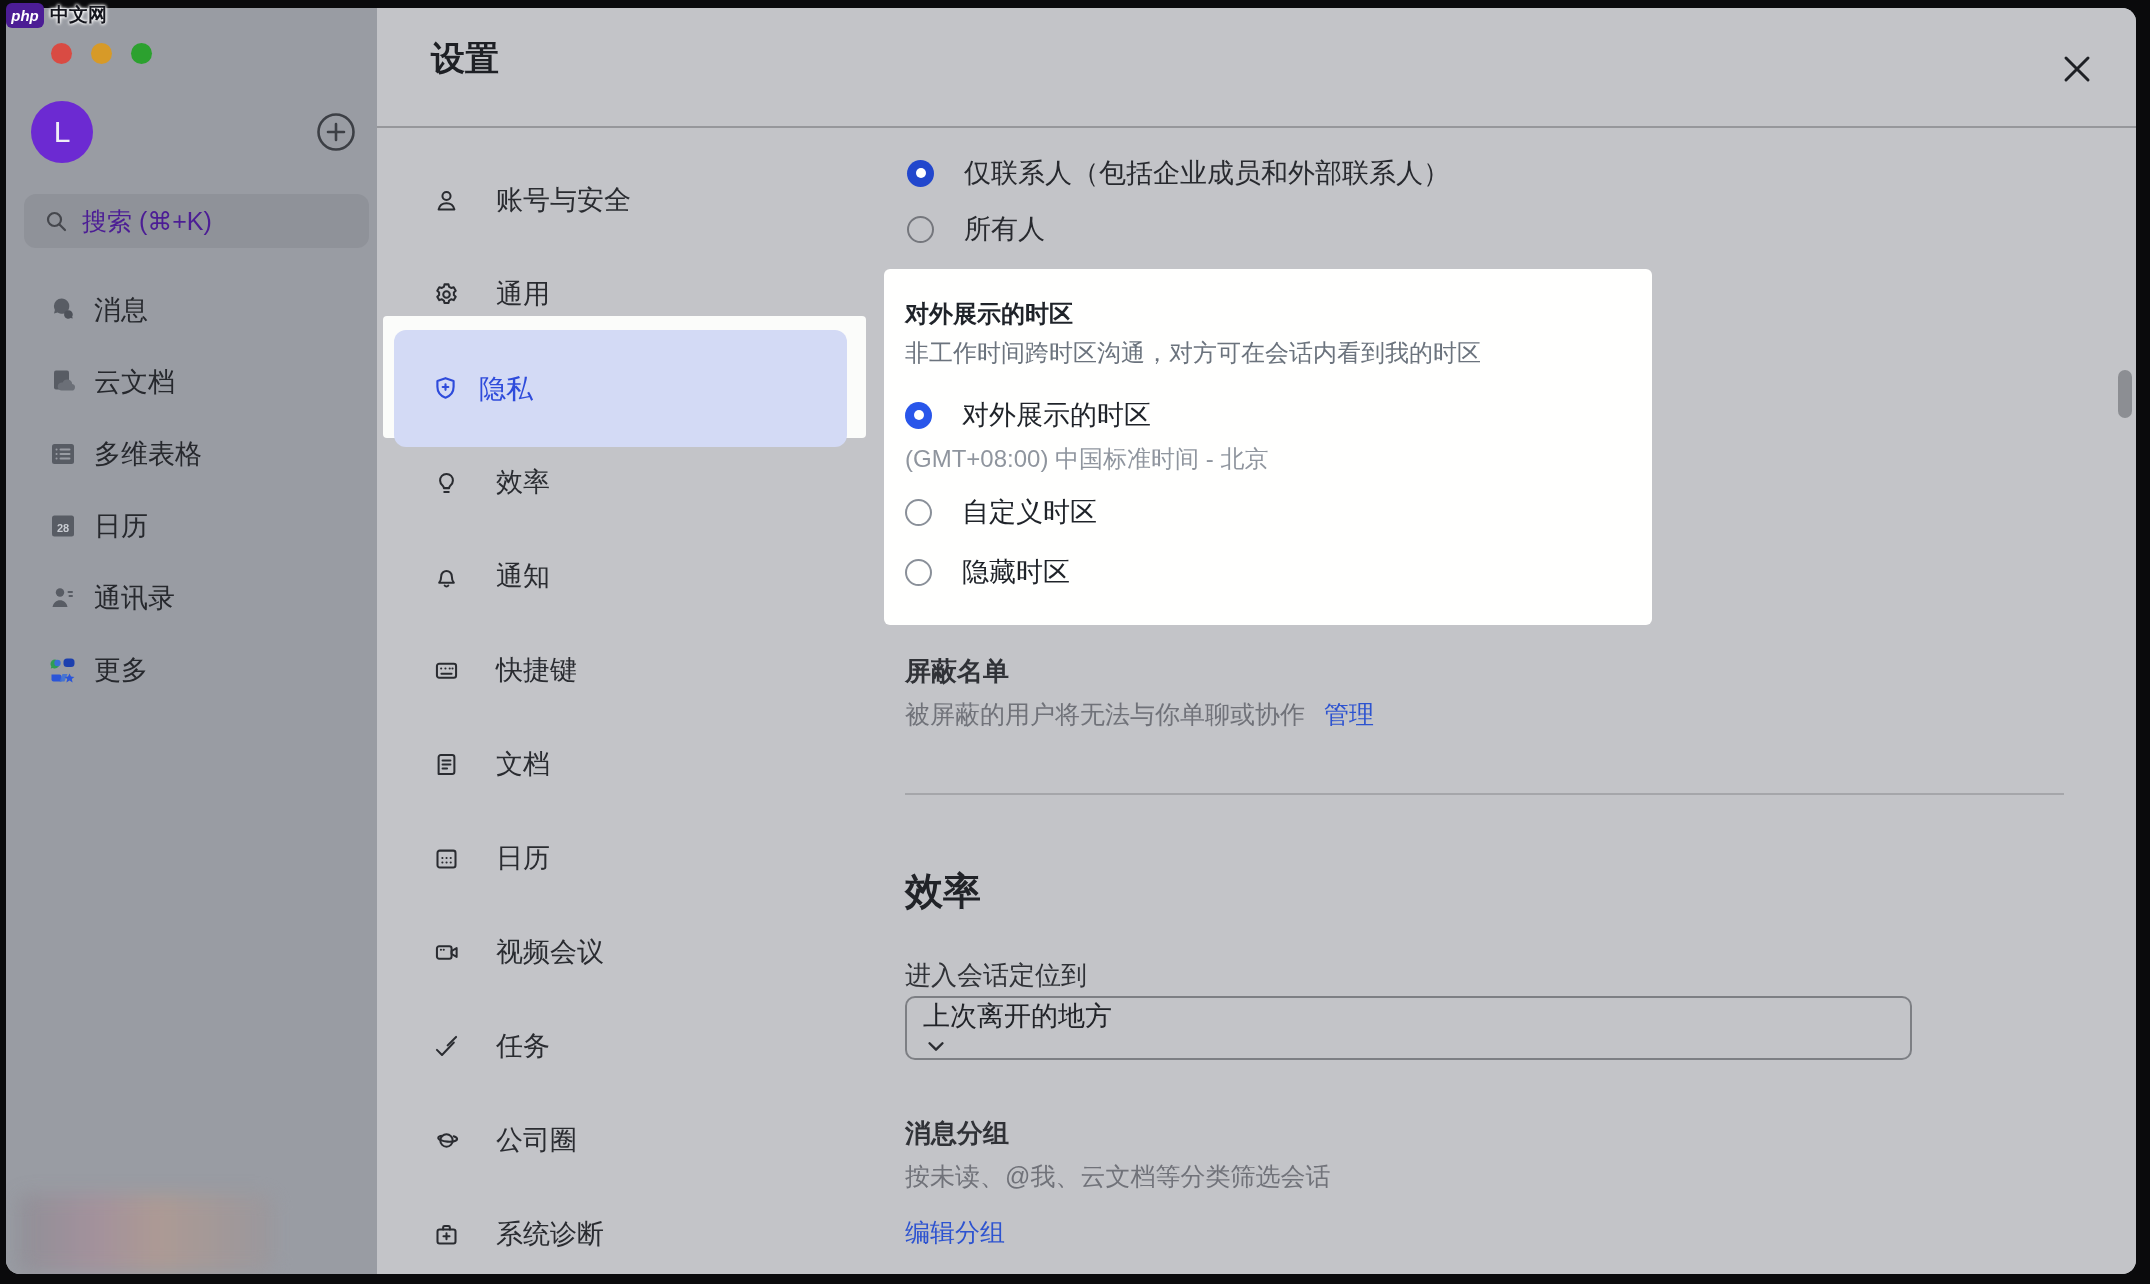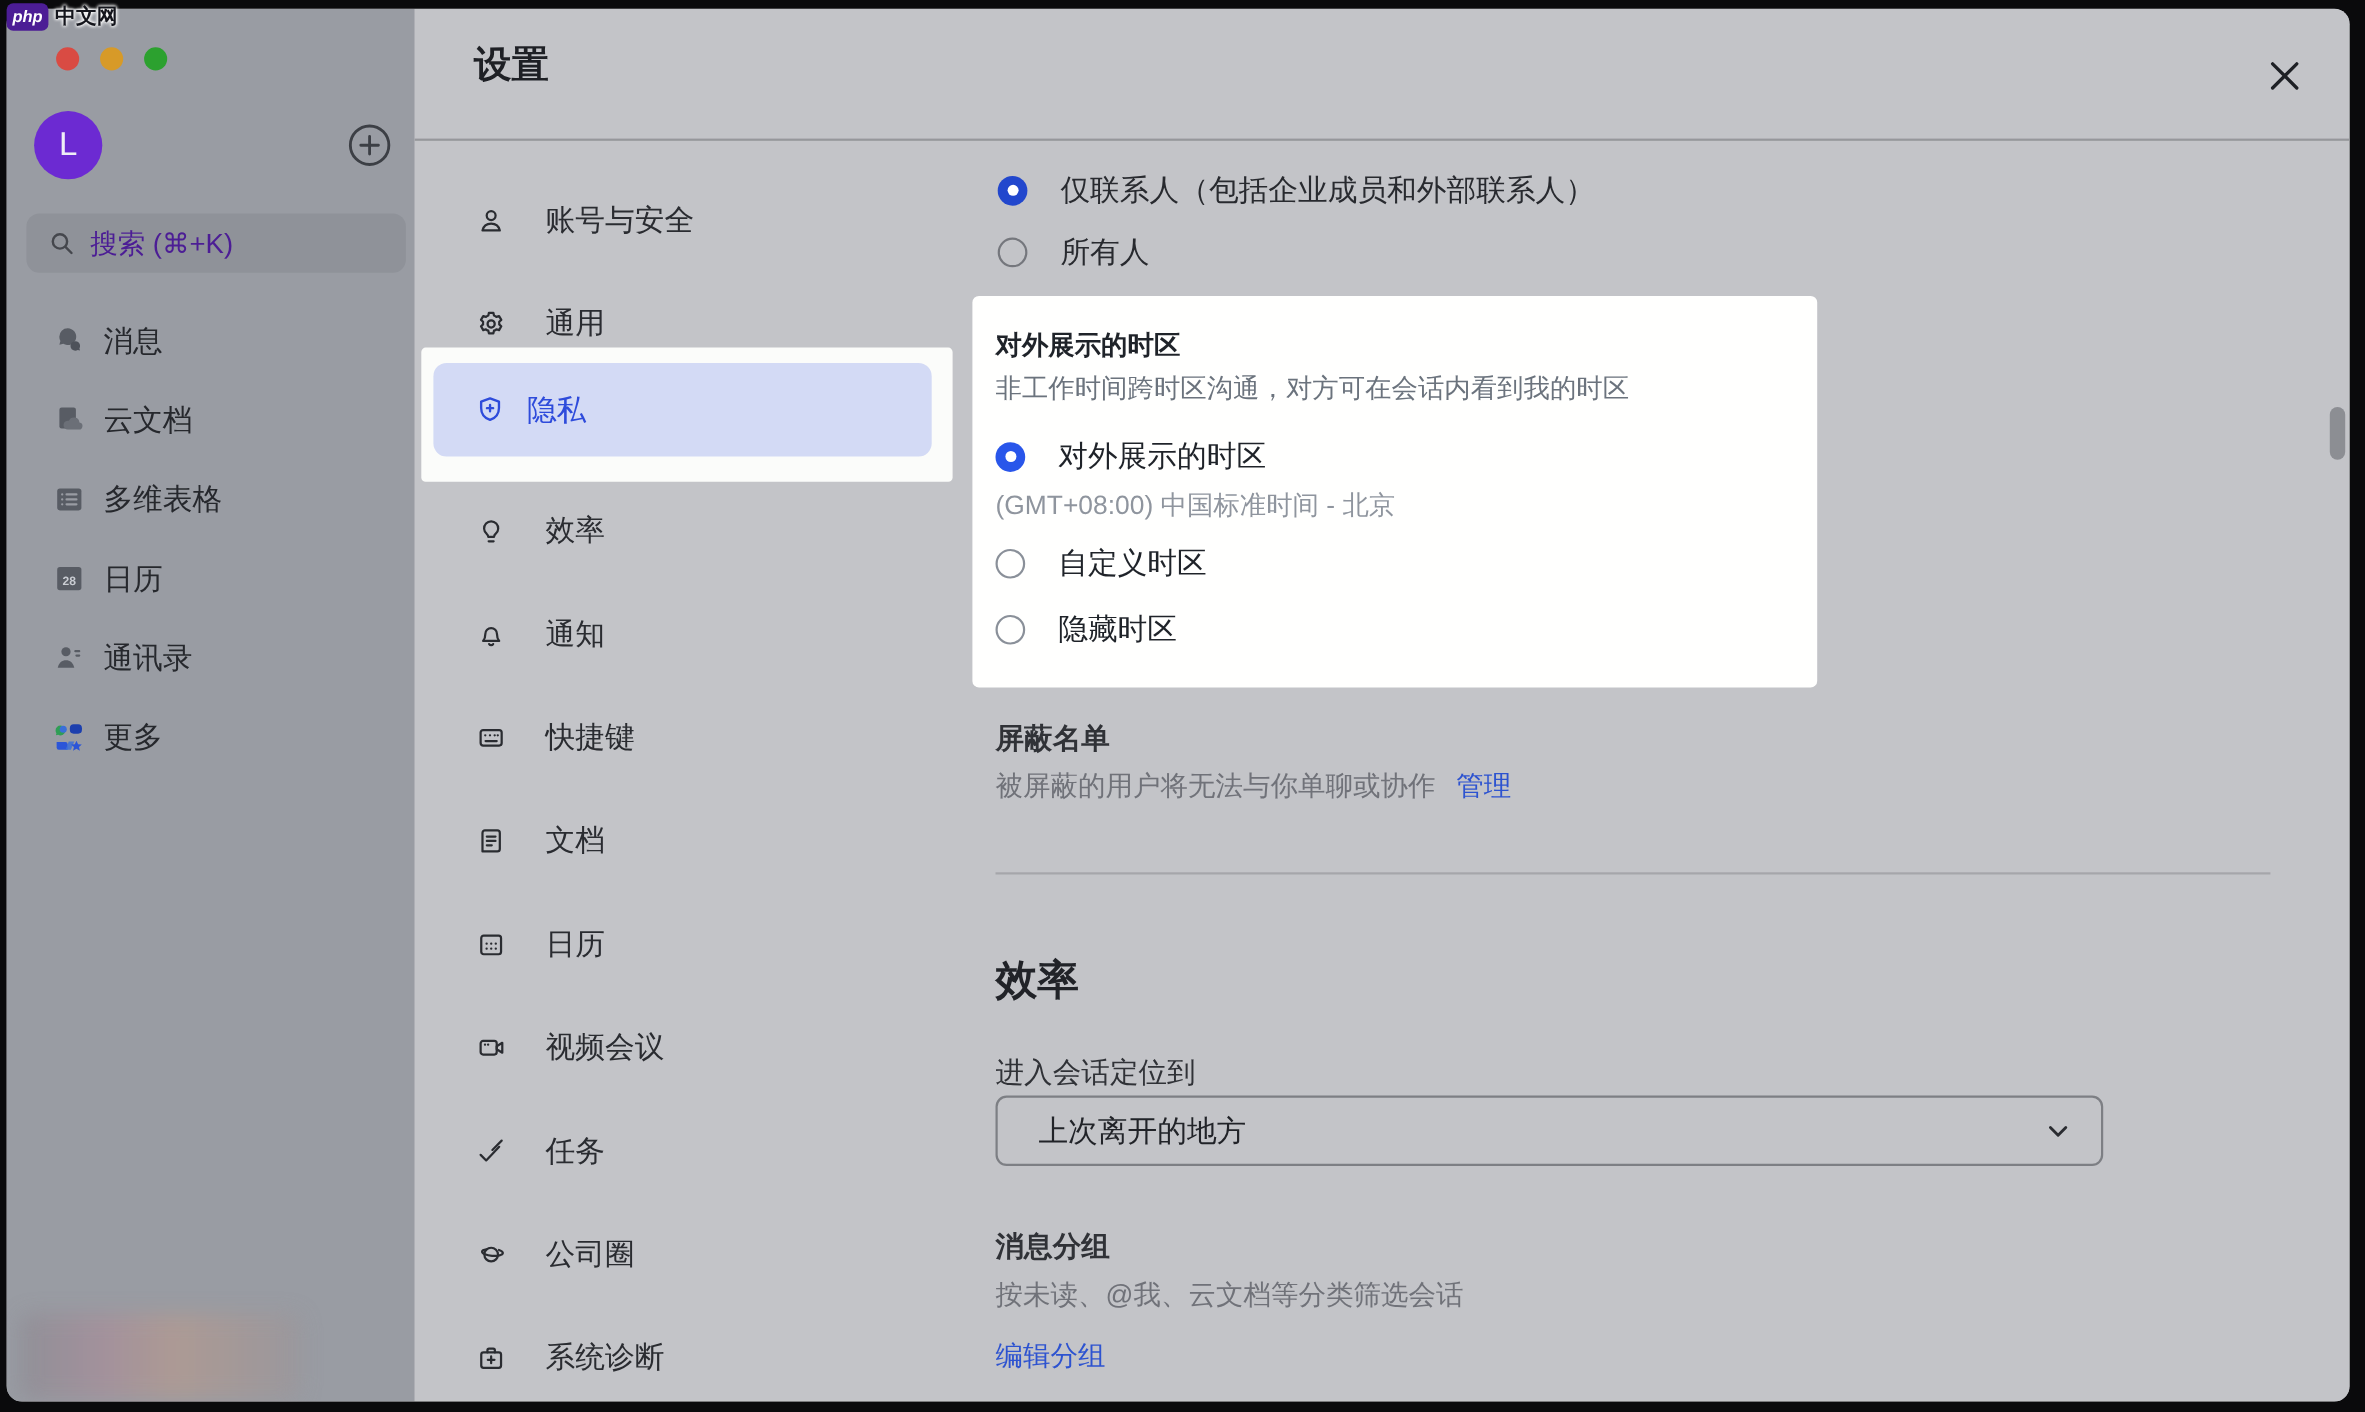--- a/index.html
+++ b/index.html
@@ -38,26 +38,26 @@
   .radio.seldim::after,.radio.selbright::after{content:"";position:absolute;left:8.5px;top:8.5px;width:10px;height:10px;border-radius:50%;background:#fff;}
   .radio.unsel{border:2.5px solid #75777d;}
   .radio.unselbright{border:2.5px solid #8a9099;}
   .rlabel{font-size:27px;color:#282a2f;margin-left:12px;}
   .dimh{font-size:26px;font-weight:bold;color:#303237;}
   .dimdesc{font-size:25px;color:#707279;}
   .link{color:#2d53d0;}
   .cdiv{left:528px;top:785px;width:1159px;height:2px;background:#a5a6aa;}
   .bigh{font-size:38px;font-weight:bold;color:#212328;}
   .dropdown{left:528px;top:988px;width:1007px;height:64px;border:2px solid #7d7f84;border-radius:10px;box-sizing:border-box;
-            display:flex;align-items:center;justify-content:space-between;padding:0 26px 0 37px;}
+            display:flex;align-items:flex-start;justify-content:space-between;padding:0 26px 0 16px;flex-direction:column;}
   .dropdown .dval{font-size:27px;color:#212328;}
   .scrollthumb{left:2118px;top:370px;width:14px;height:48px;border-radius:7px;background:#8c8e93;}
   
   .spot1{left:383px;top:316px;width:483px;height:122px;background:#fbfcfa;border-radius:4px;}
-  .pill{left:11px;top:14px;width:453px;height:85px;border-radius:12px;background:#d3daf5;
+  .pill{left:11px;top:14px;width:453px;height:117px;border-radius:12px;background:#d3daf5;
         display:flex;align-items:center;gap:20px;padding-left:38px;box-sizing:border-box;color:#2e4bdb;}
   .pill .nlabel{font-size:27px;font-weight:500;color:#2e4bdb;}
   .card{left:884px;top:269px;width:768px;height:356px;background:#fffffe;border-radius:6px;}
   .card .ch{left:21px;top:29px;font-size:24px;font-weight:bold;color:#1f2329;}
   .card .csub{left:21px;top:68px;font-size:24px;color:#6b737d;}
   .card .gmt{left:21px;top:174px;font-size:24px;color:#8f959e;}
   .card .rlabel{color:#1f2329;}
   
   .logo{left:6px;top:2px;display:flex;align-items:center;gap:6px;}
   .logobadge{width:38px;height:25px;border-radius:6px;background:#4c1d95;color:#fff;font-size:15px;font-weight:bold;font-style:italic;

